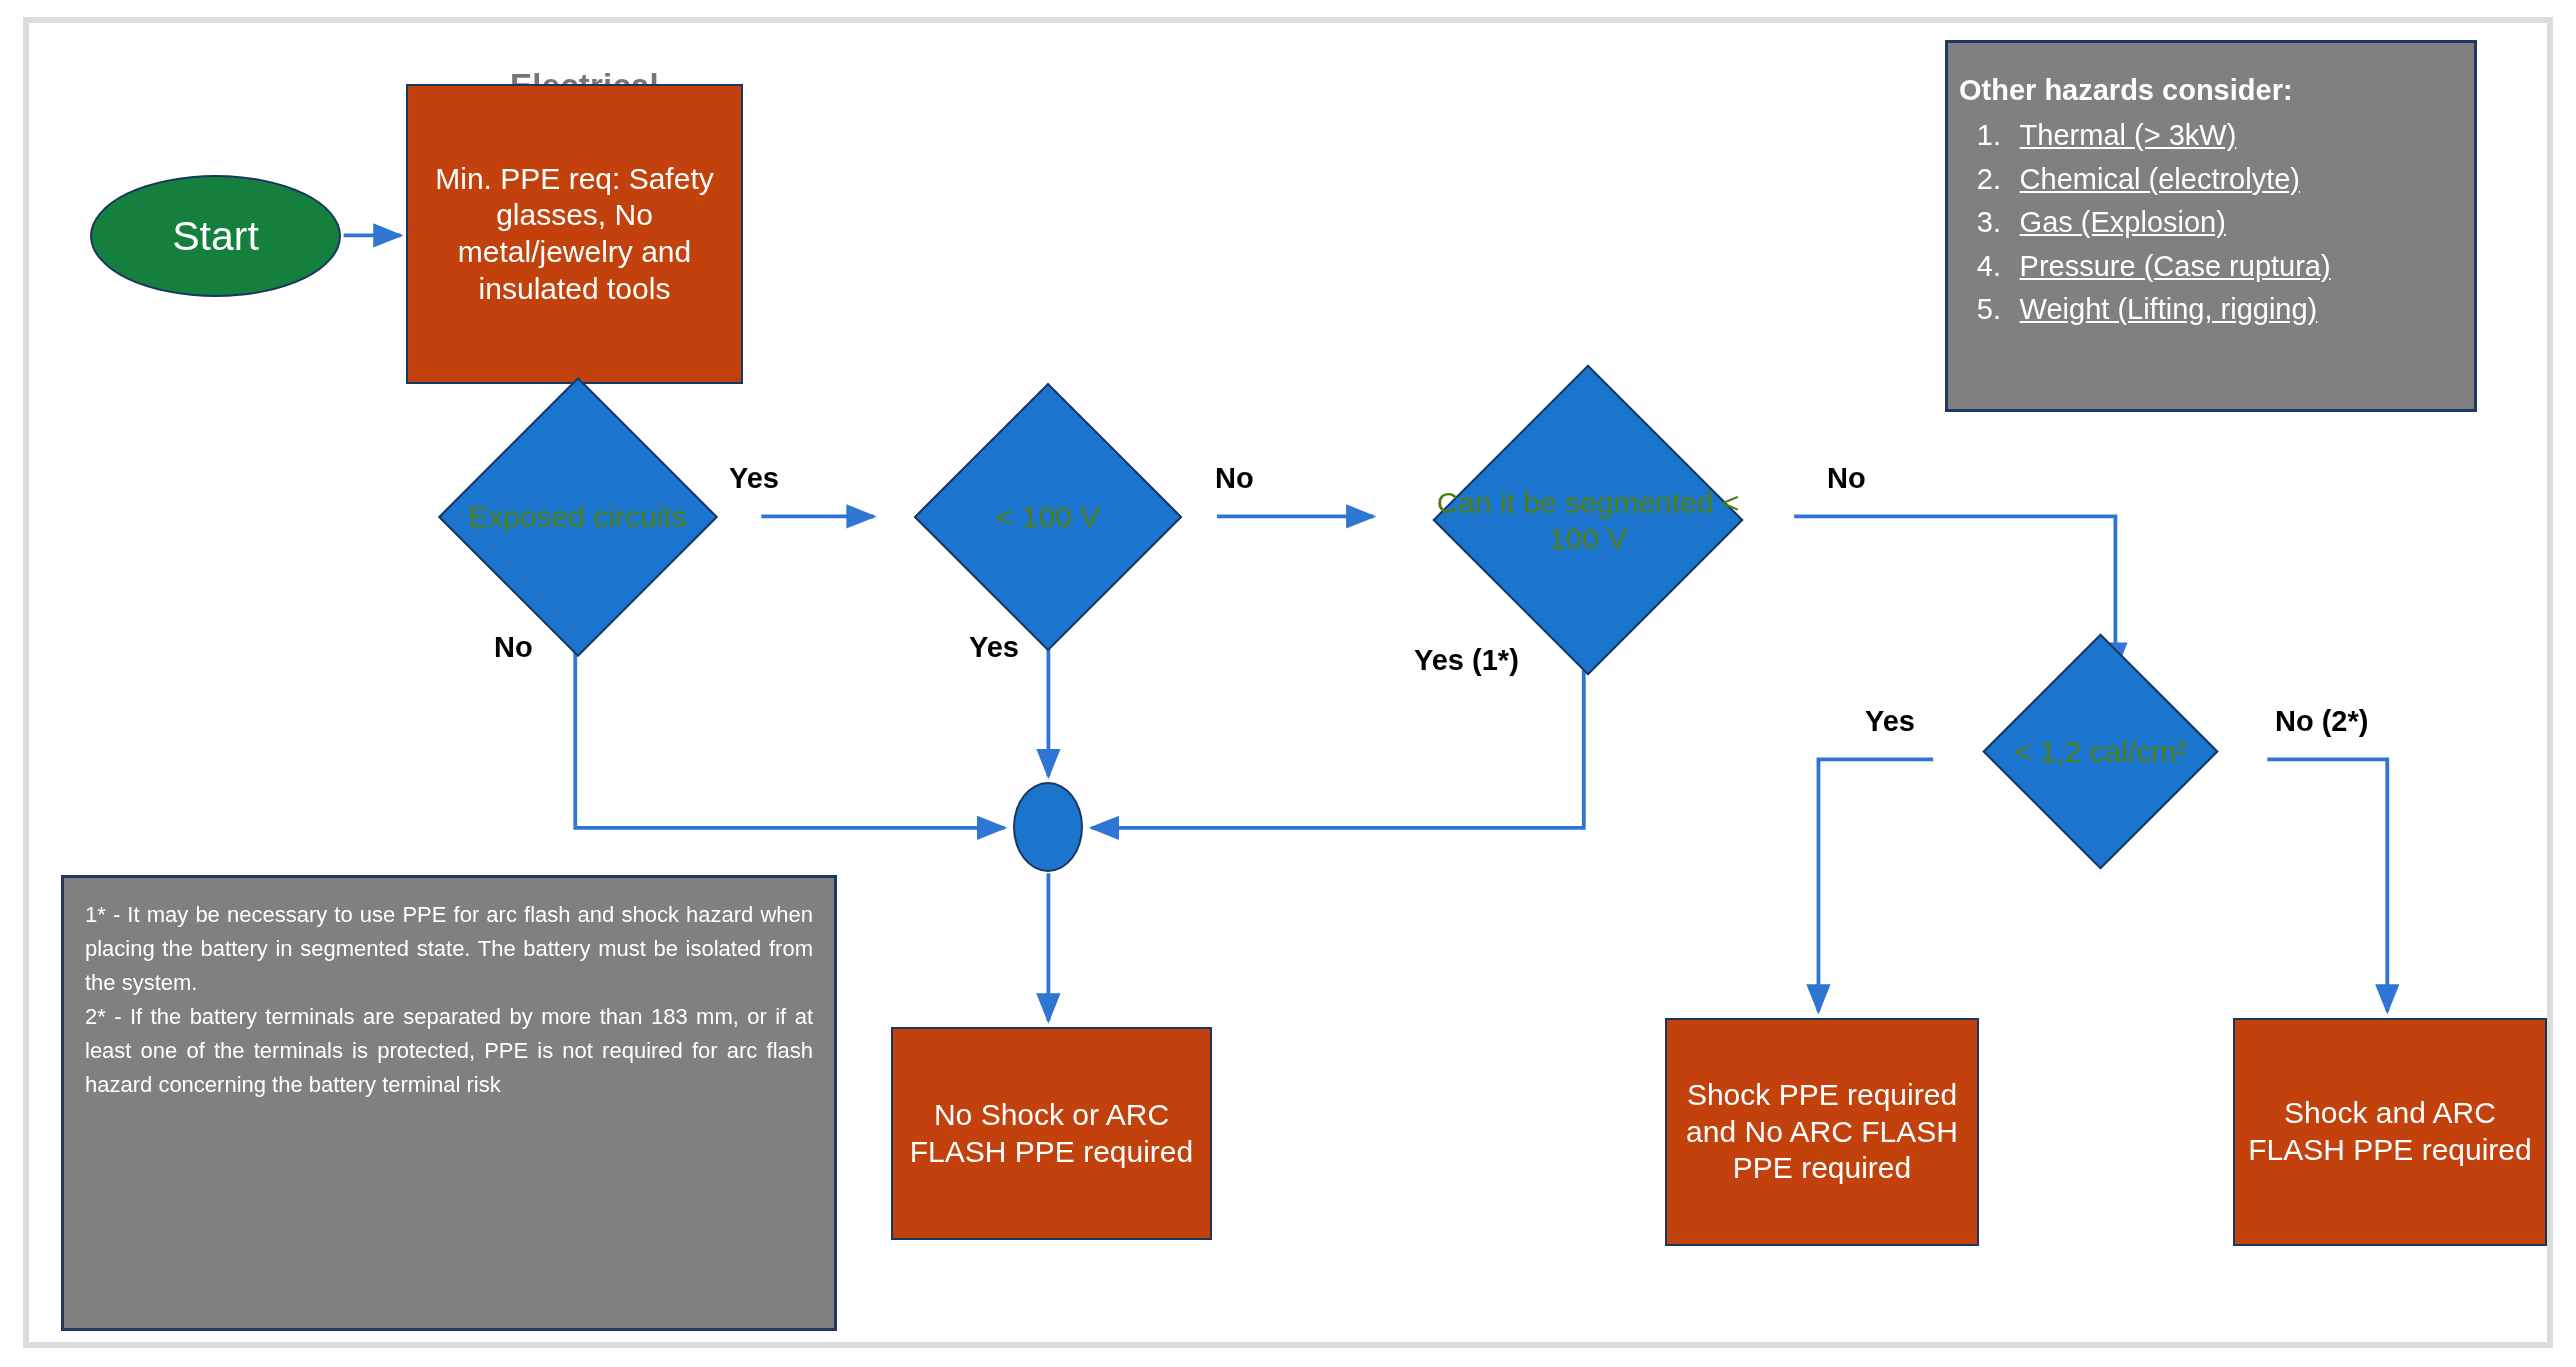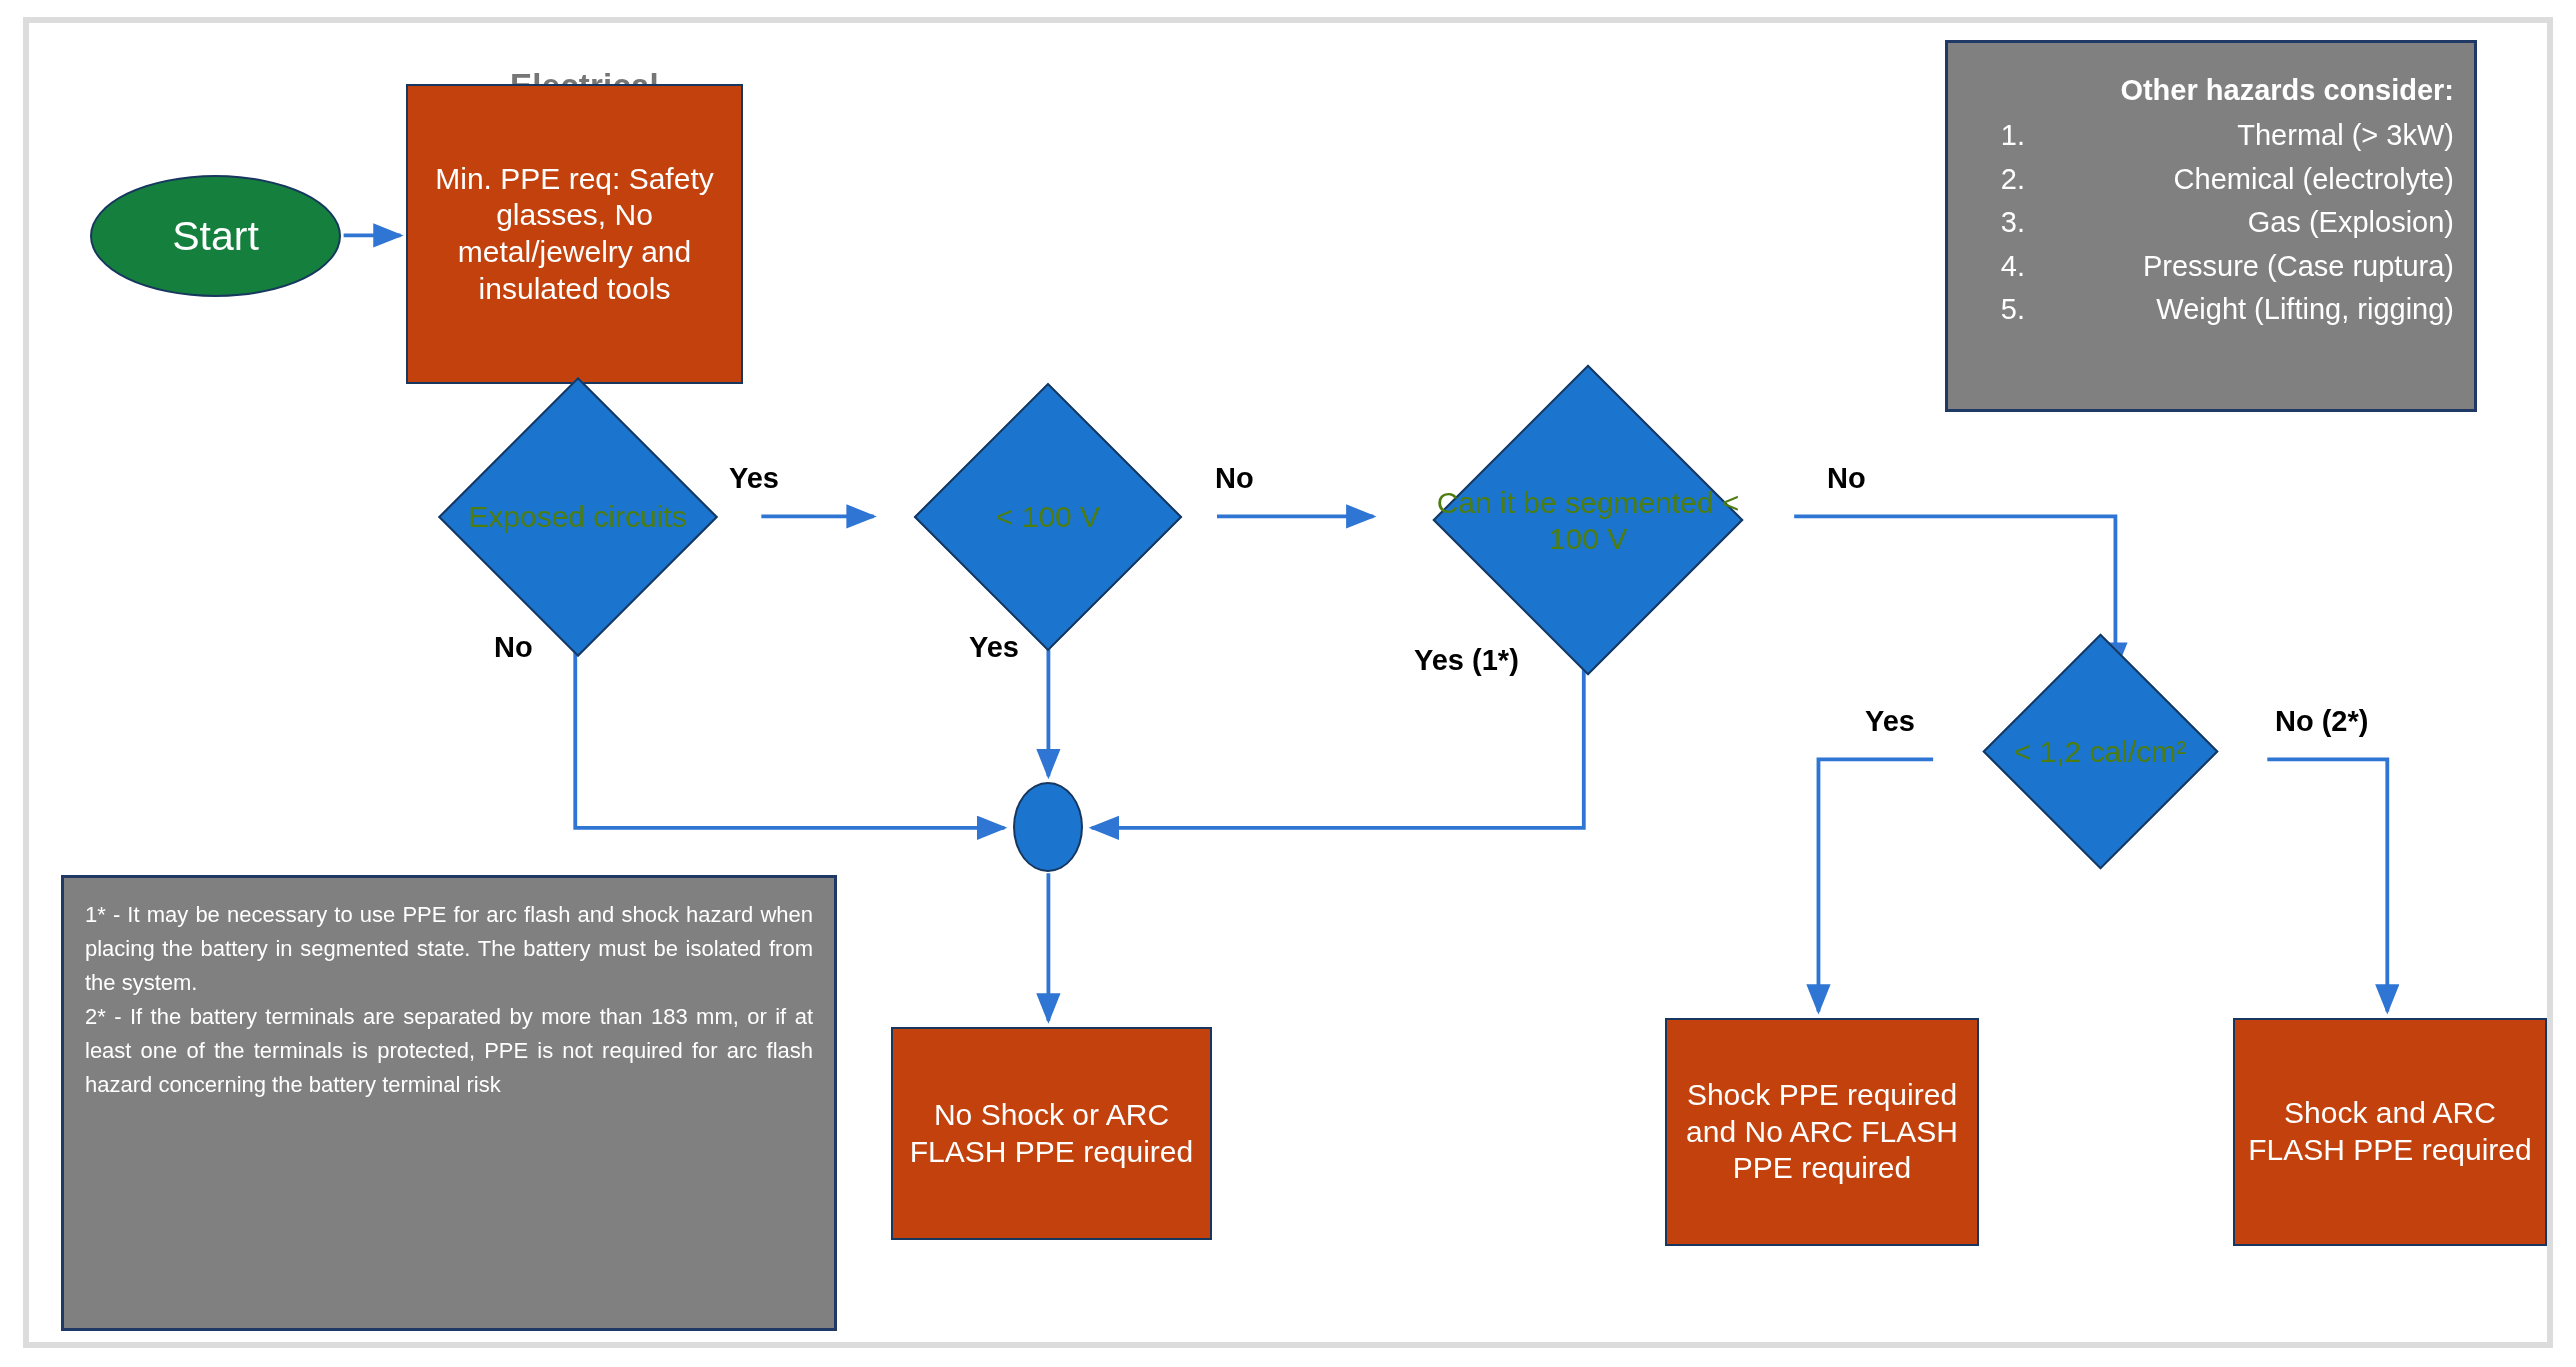--- a/index.html
+++ b/index.html
@@ -75,26 +75,26 @@
     left:1013px;top:782px;width:70px;height:90px;
     background:#1B75CF;border:2.3px solid #17375E;border-radius:50%;
   }
 
   
   .graybox{
     background:#808080;border:3px solid #1F3864;color:#ffffff;
     box-sizing:border-box;
   }
   #hazards{
-    left:1945px;top:40px;width:532px;height:372px;padding:26px 20px 0 35px;
-    font-size:29px;line-height:1.5;text-align:right;
+    left:1945px;top:40px;width:532px;height:372px;padding:26px 20px 0 11px;
+    font-size:29px;line-height:1.5;
   }
   #hazards .hz-title{font-weight:bold;margin-bottom:1.5px;}
   #hazards ol{margin:0;padding-left:50px;}
-  #hazards ol li{padding-left:10.6px;}
+  #hazards ol li{padding-left:10.6px;text-decoration:underline;}
 
   #footnote{
     left:61px;top:875px;width:776px;height:456px;padding:20px 21px;
     font-size:22px;line-height:1.55;text-align:justify;
   }
   #footnote p{margin:0;}
 
   
   .elabel{
     position:absolute;color:#000000;font-weight:bold;font-size:29px;

